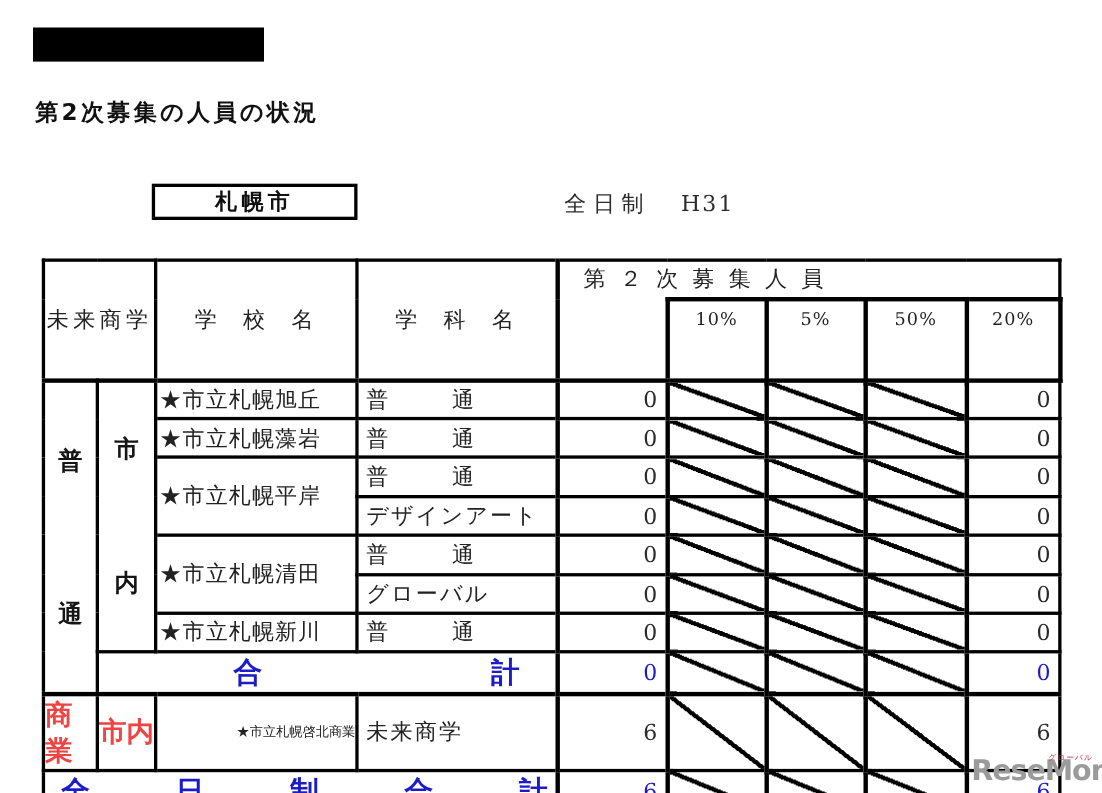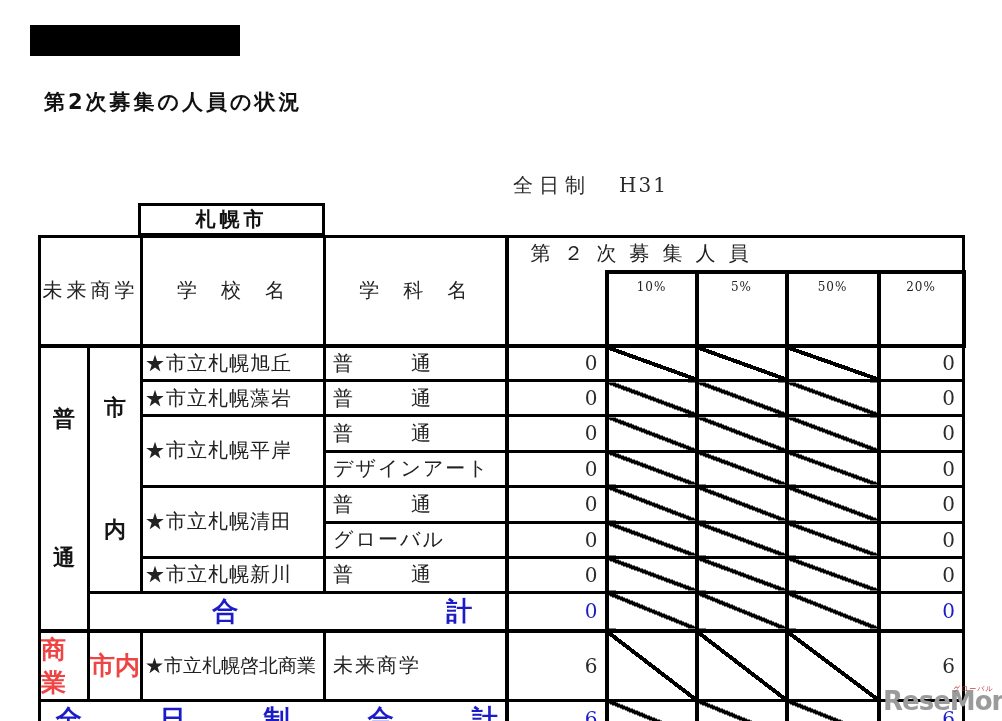--- a/index.html
+++ b/index.html
@@ -8,50 +8,50 @@
     position:relative; width:1002px; height:721px; background:#ffffff;
     overflow:hidden;
     font-family:"DejaVu Serif","Liberation Serif",serif;
     color:#1f1f1f;
   }
   .gothic { font-family:"DejaVu Sans","Liberation Sans",sans-serif; }
   .mincho { font-family:"DejaVu Serif","Liberation Serif",serif; }
 
   .redaction-bar { position:absolute; left:30px; top:25px; width:210px; height:31px; background:#000; }
 
-  .page-title { position:absolute; left:44px; top:88px; font-size:21px; font-weight:600; letter-spacing:3px; color:#111; }
+  .page-title { position:absolute; left:32px; top:88px; font-size:21px; font-weight:600; letter-spacing:3px; color:#111; }
 
   .region-box {
     position:absolute; left:138px; top:167px; width:187px; height:33px;
     border:3px solid #000; display:flex; align-items:center; justify-content:center;
-    font-size:20px; font-weight:600; letter-spacing:4px; color:#111;margin-top:36px;
+    font-size:20px; font-weight:600; letter-spacing:4px; color:#111;
   }
 
   .subtitle { position:absolute; left:513px; top:172px; font-size:20px; color:#2b2b2b; }
   .subtitle .sys { letter-spacing:6px; }
   .subtitle .yr { margin-left:28px; letter-spacing:2px; }
 
   .main-table { position:absolute; left:38px; top:235px; border-collapse:collapse; table-layout:fixed; width:924px; }
   .main-table td { border:3px solid #000; padding:0; overflow:hidden; vertical-align:middle; font-size:20px; color:#222; }
 
   td.hd { text-align:center; border-bottom-width:4px; }
   td.hd-cat { letter-spacing:4px; }
   td.hd-wide { letter-spacing:24px; padding-left:20px; }
   td.hd-span { text-align:left; padding-left:22px; letter-spacing:13px; border-bottom-width:0; border-left-width:4px; }
   td.c4sub { border-top-width:0; border-bottom-width:4px; border-left-width:4px; }
-  td.pct { border:4px solid #000; vertical-align:top; text-align:center; padding-top:6px; font-size:12px; letter-spacing:1px; }
+  td.pct { border:4px solid #000; vertical-align:top; text-align:center; padding-top:6px; font-size:16px; letter-spacing:1px; }
 
   td.vgroup { border-bottom-width:3px; }
   .vstack { display:flex; flex-direction:column; justify-content:space-around; align-items:center; height:100%;
             font-family:"DejaVu Sans","Liberation Sans",sans-serif; font-weight:600; font-size:22px; color:#151515; }
   td.vgroup.futsu .vstack { height:278px; }
   td.vgroup.shinai .vstack { height:243px; }
 
   td.school { text-align:left; padding-left:2px; letter-spacing:1px; }
-  td.school.small { font-size:19px; letter-spacing:0; }
+  td.school.small { font-size:12px; letter-spacing:0;text-align:right; }
   td.dept { text-align:left; padding-left:7px;margin-top:32px; }
   td.dept.sp { letter-spacing:6px; }
   td.dept.ls2 { letter-spacing:2px; }
 
   td.val { text-align:right; padding-right:7px; border-left-width:4px; border-right-width:4px; color:#2b2b2b; }
   td.val.last { border-right-width:3px; }
   td.diag {
     border-left-width:4px; border-right-width:4px;
     background-image:linear-gradient(to top right,
       transparent calc(50% - 2px), #000 calc(50% - 2px), #000 calc(50% + 2px), transparent calc(50% + 2px));

